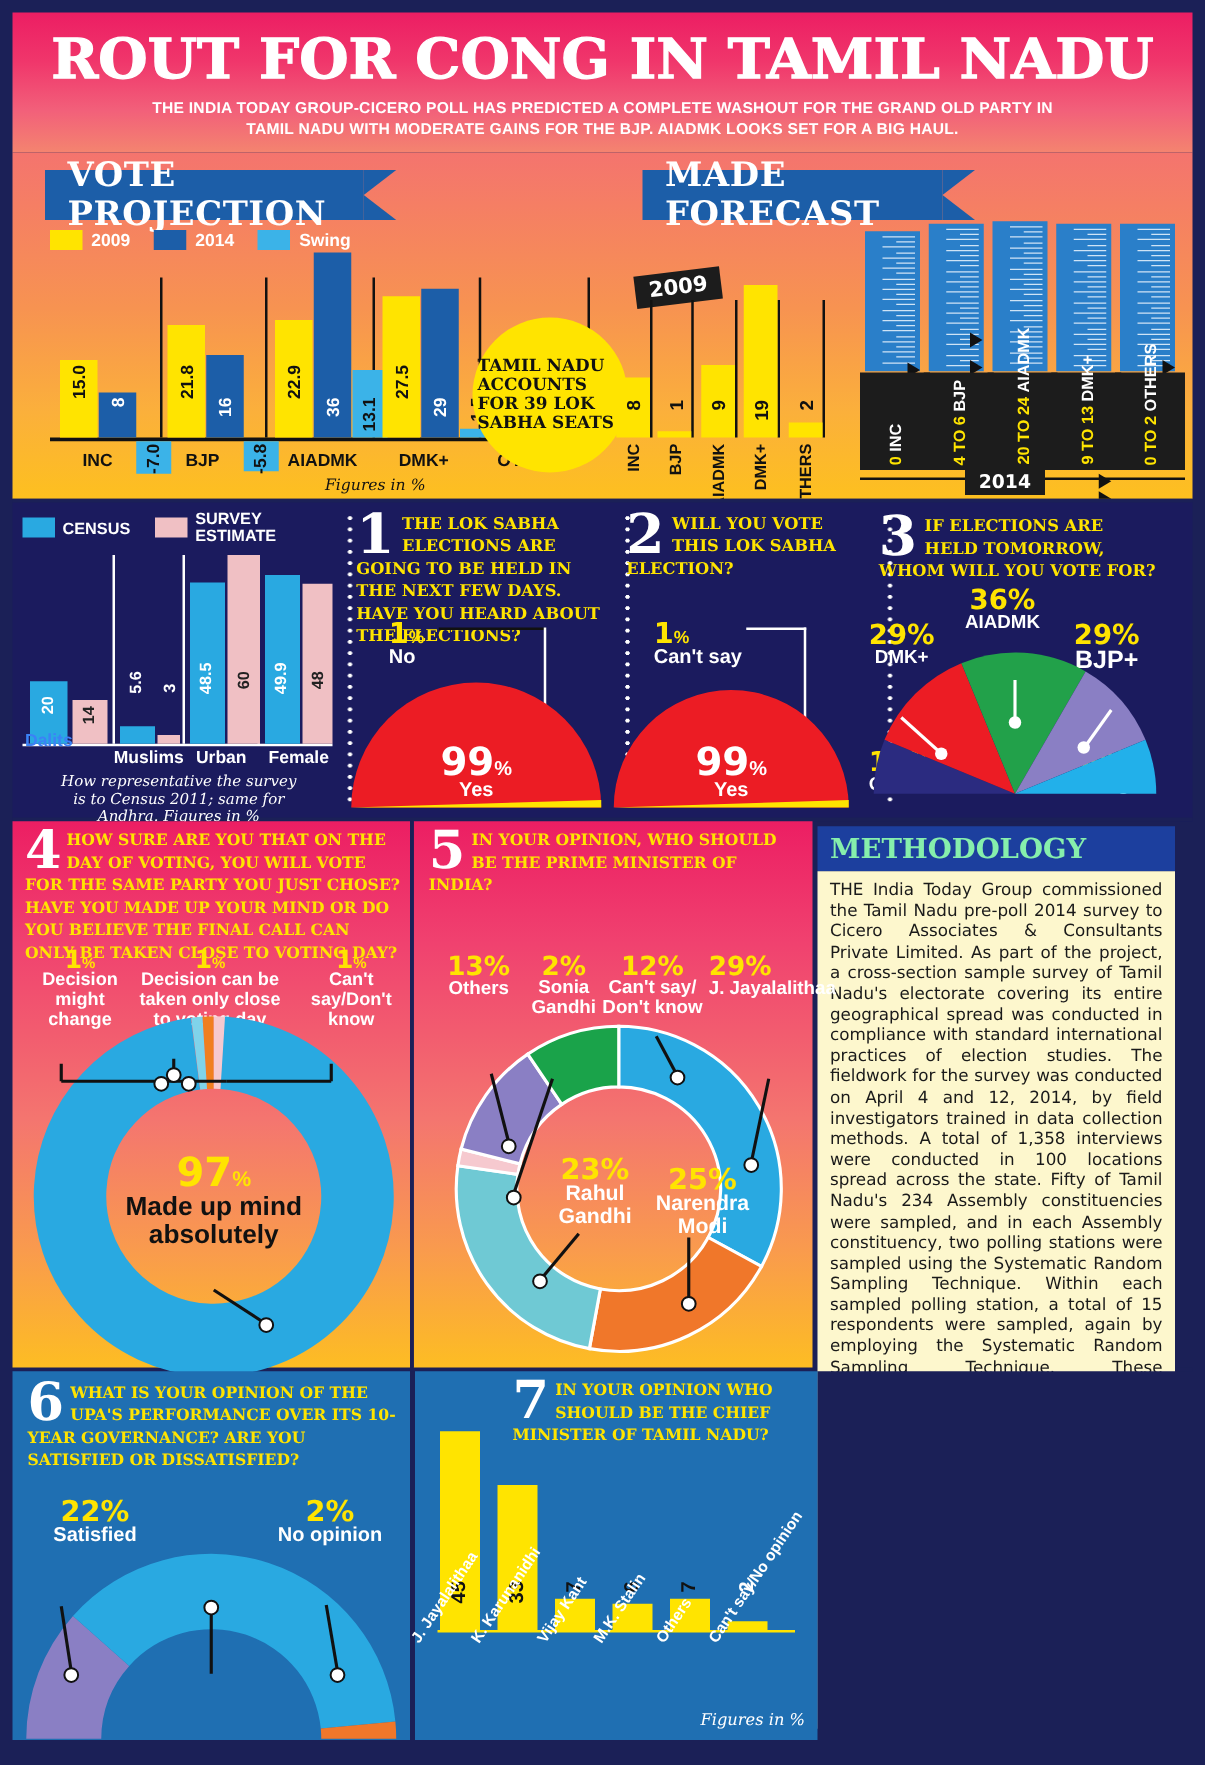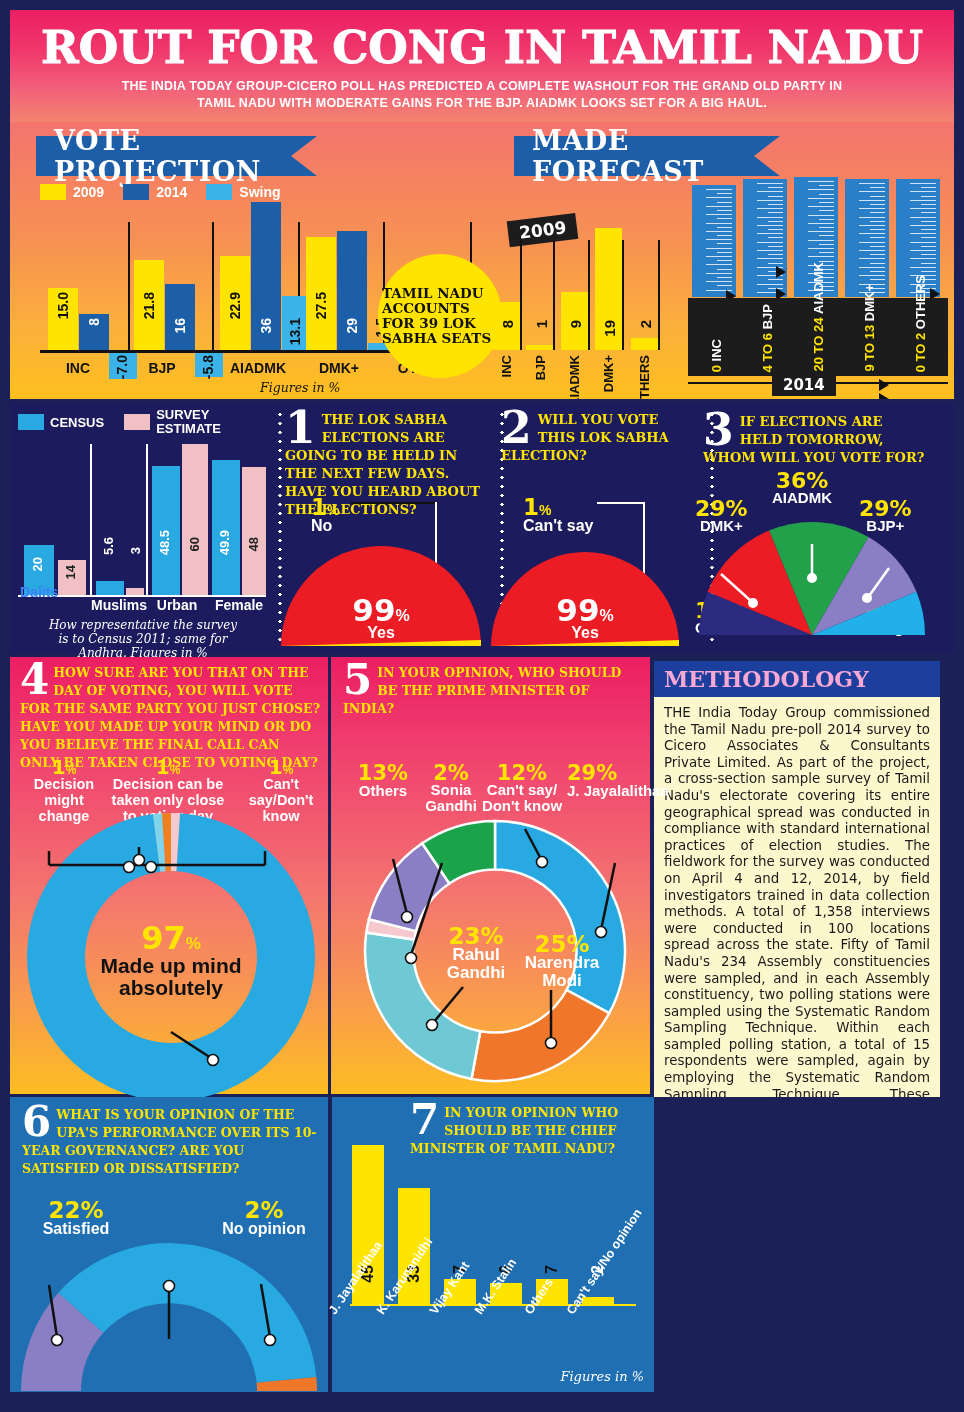--- a/index.html
+++ b/index.html
@@ -113,21 +113,21 @@
 
   .pctY { color: #ffe400; font-weight: bold; }
   .whiteT { color: #fff; font-weight: bold; }
 
   
   .row3 { position: relative; height: 440px; display: flex; border-bottom: 3px solid #1b2057; }
   .grad-pink { background: linear-gradient(180deg, #ec1e63 0%, #f0416f 22%, #f4766f 55%, #f99a4e 78%, #fdbd23 100%); }
 
   .methodology { width: 294px; background: #1b2057; padding: 4px; }
   .methodHead { background: #1c3f9e; padding: 5px 10px; }
-  .methodHead span { font-family: "DejaVu Serif", serif; font-weight: bold; font-size: 22px; color: #f9a8d4; }
+  .methodHead span { font-family: "DejaVu Serif", serif; font-weight: bold; font-size: 22px; color: #86efac; }
   .methodBody {
     background: #fdf7cd; padding: 8px 10px 10px 10px; height: 686px;
     font-size: 13.4px; line-height: 16.6px; color: #1a1a1a; text-align: justify;
     font-family: "DejaVu Sans", sans-serif;
   }
 
   
   .row4 { position: relative; height: 295px; display: flex; }
   .blue { background: #1f6fb2; }
 
@@ -541,21 +541,21 @@
       <div style="position:absolute; left:85px; top:66px; text-align:center;">
         <span class="pctY" style="font-size:22px; font-family:'DejaVu Sans',sans-serif;">36%</span>
         <div class="whiteT" style="font-size:15px; margin-top:-4px;">AIADMK</div>
       </div>
       <div style="position:absolute; left:8px; top:94px; text-align:center;">
         <span class="pctY" style="font-size:22px; font-family:'DejaVu Sans',sans-serif;">29%</span>
         <div class="whiteT" style="font-size:15px; margin-top:-4px;">DMK+</div>
       </div>
       <div style="position:absolute; left:172px; top:94px; text-align:center;">
         <span class="pctY" style="font-size:22px; font-family:'DejaVu Sans',sans-serif;">29%</span>
-        <div class="whiteT" style="font-size:15px; margin-top:-4px;">BJP+</div>
+        <div class="whiteT" style="font-size:20px; margin-top:-4px;">BJP+</div>
       </div>
       <div style="position:absolute; left:8px; top:196px; text-align:left;">
         <span class="pctY" style="font-size:22px; font-family:'DejaVu Sans',sans-serif;">11%</span>
         <div class="whiteT" style="font-size:15px; margin-top:-4px;">Others</div>
       </div>
       <div style="position:absolute; left:178px; top:196px; text-align:left;">
         <span class="pctY" style="font-size:22px; font-family:'DejaVu Sans',sans-serif;">8%</span>
         <div class="whiteT" style="font-size:15px; margin-top:-4px;">Cong</div>
       </div>
 

